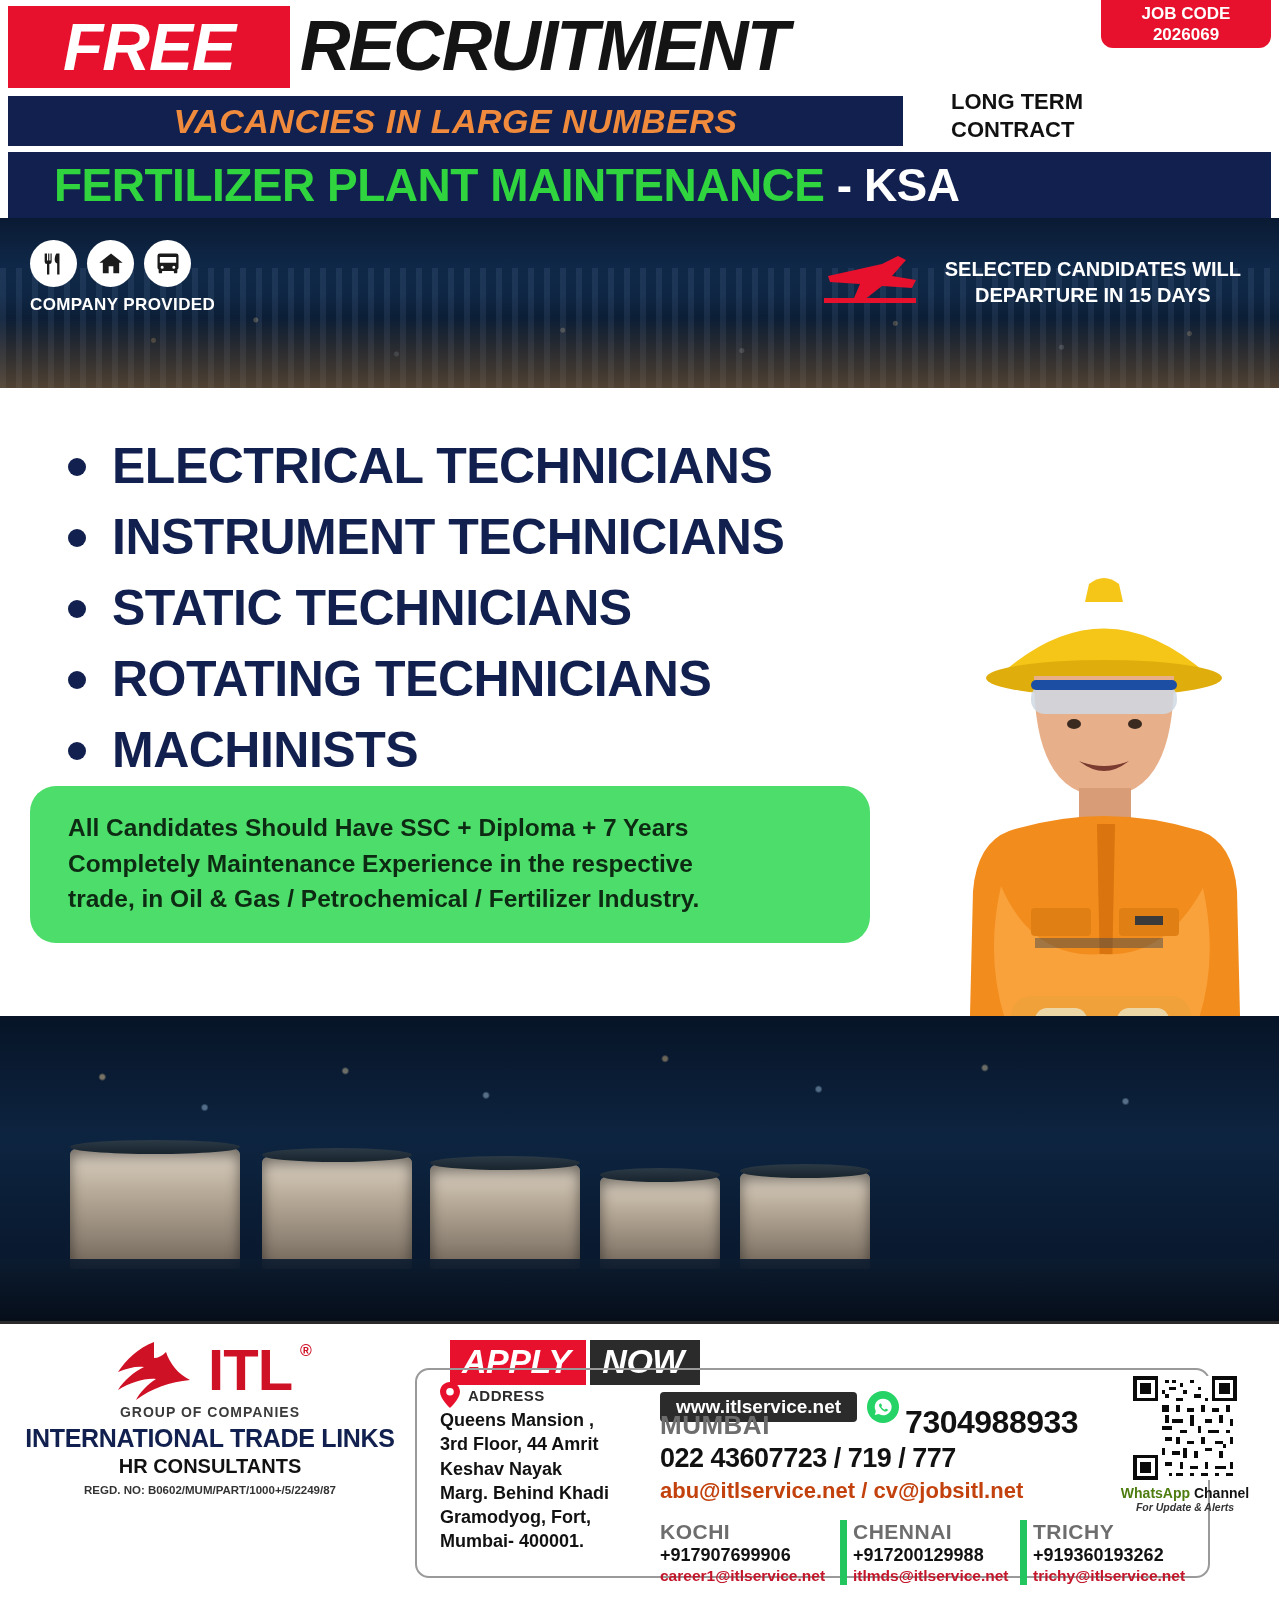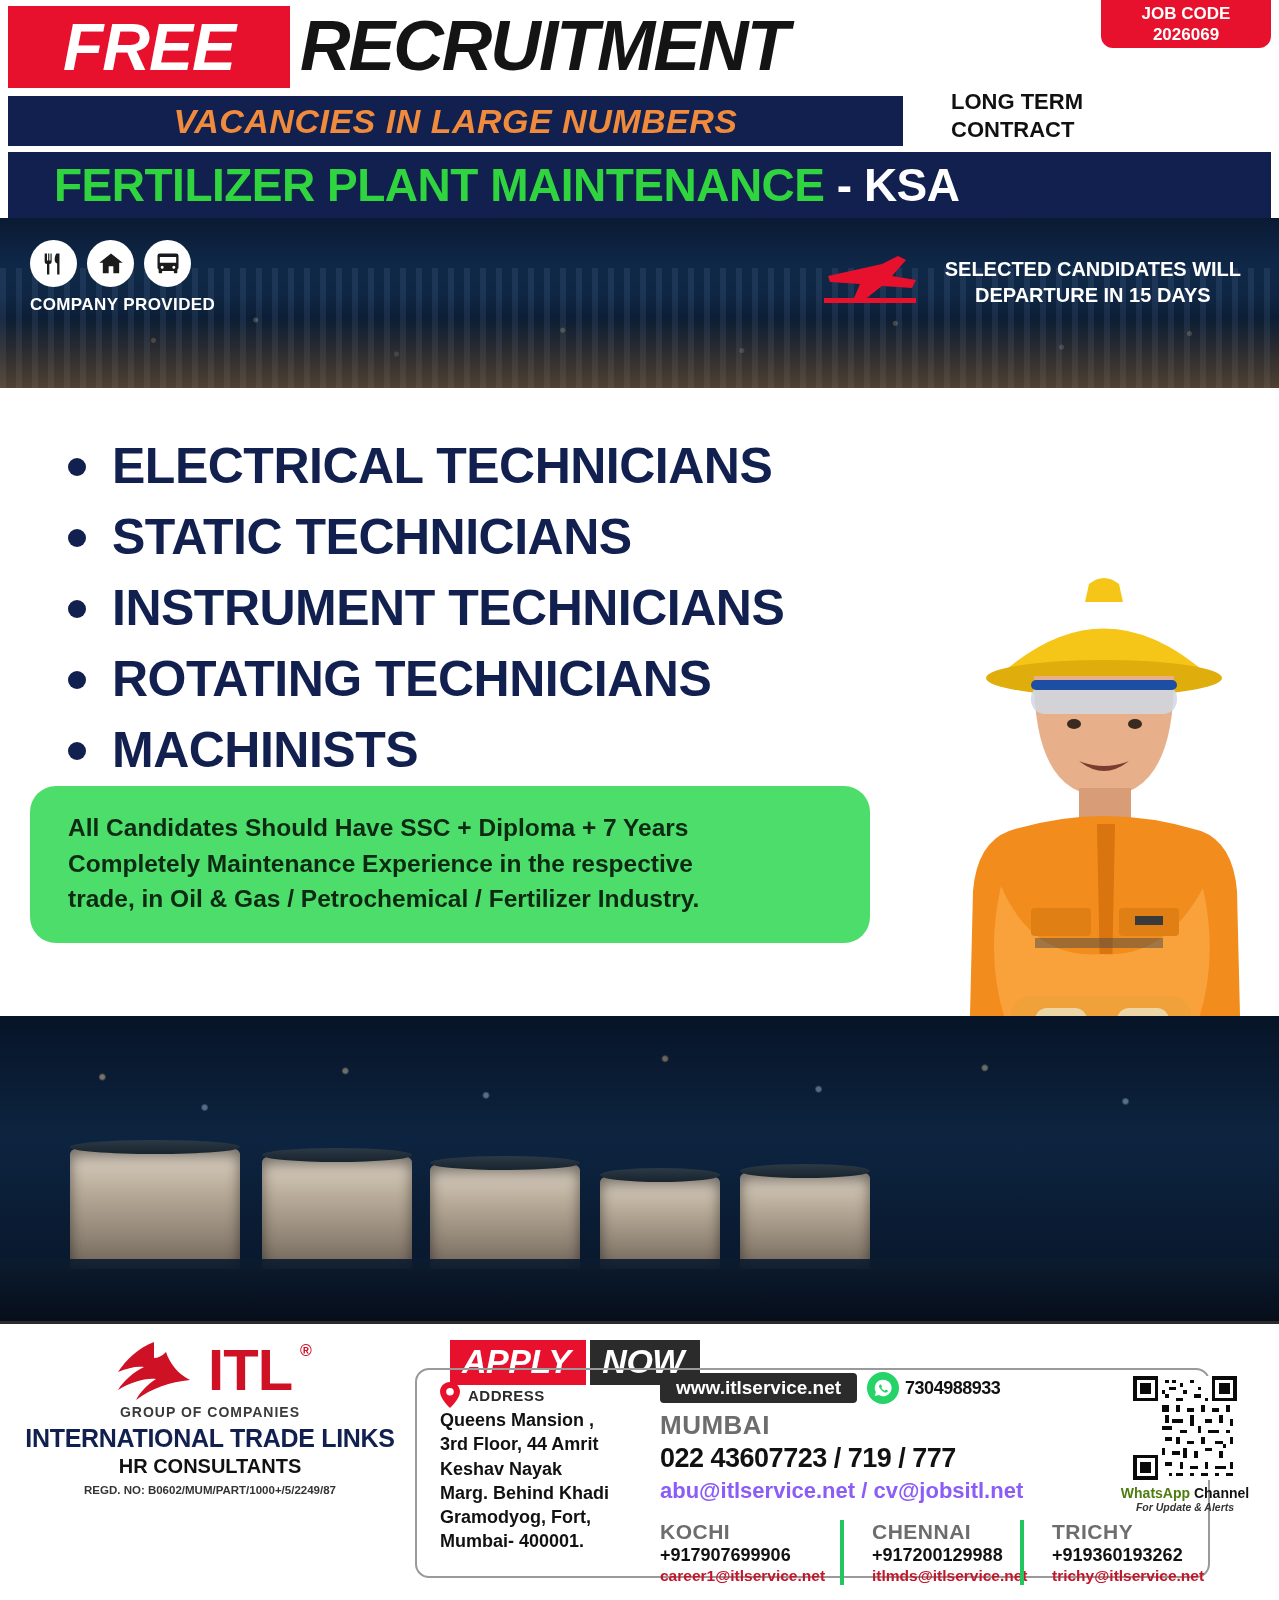--- a/index.html
+++ b/index.html
@@ -158,30 +158,30 @@
 
   .addr-block { position:absolute; left: 440px; top: 58px; width: 190px; }
   .addr-head { display:flex; align-items:center; gap:8px; }
   .addr-title { font-weight:800; font-size:15px; color:#2b2b2b; letter-spacing:0.5px; }
   .addr-text { margin-top: 0; font-size:18px; font-weight:600; color:#111; line-height:1.35; }
 
   .web-row { position:absolute; left: 660px; top: 48px; display:flex; align-items:center; gap: 10px; }
   .web-pill { background:#2b2b2b; color:#fff; font-weight:800; font-size:19px; padding: 4px 16px; border-radius: 4px; }
   .wa-pill { display:flex; align-items:center; gap: 6px; }
   .wa-circle { width:32px; height:32px; border-radius:50%; background:#25D366; display:flex; align-items:center; justify-content:center; }
-  .wa-num { font-weight:900; font-size:18px; color:#111; letter-spacing:-0.5px; }
+  .wa-num { font-weight:900; font-size:32px; color:#111; letter-spacing:-0.5px;margin-top:32px; }
 
   .mumbai-block { position:absolute; left: 660px; top: 86px; width: 400px; }
   .city-name { font-weight:800; font-size:26px; color:#6d6d6d; letter-spacing:0.5px; }
   .mum-phone { font-weight:800; font-size:27px; color:#111; margin-top:2px; letter-spacing:-0.5px; }
-  .mum-mail { font-weight:600; font-size:22px; color:#8b5cf6; margin-top:4px; }
+  .mum-mail { font-weight:600; font-size:22px; color:#c2410c; margin-top:4px; }
 
   .city-cols { position:absolute; left: 660px; top: 196px; width: 540px; display:flex; }
   .city-col { width: 180px; padding-right: 10px; }
-  .city-col + .city-col { border-left: 4px solid #22c55e; padding-left: 28px; }
+  .city-col + .city-col { border-left: 7px solid #22c55e; padding-left: 6px; }
   .city-col .cname { font-weight:800; font-size:21px; color:#6d6d6d; letter-spacing:0.5px; }
   .city-col .cphone { font-weight:700; font-size:18px; color:#111; margin-top:1px; }
   .city-col .cmail { font-weight:600; font-size:15.5px; color:#c4162a; margin-top:1px; }
 
   .qr-block { position:absolute; right: 28px; top: 52px; width: 132px; text-align:center; }
   .qr-img { width: 104px; height: 104px; margin: 0 auto; }
   .qr-cap { font-size:14px; font-weight:800; color:#111; margin-top:5px; }
   .qr-cap .green { color:#4d7c0f; }
   .qr-sub { font-size:10.5px; font-weight:700; color:#333; font-style:italic; }
 </style>
@@ -259,25 +259,25 @@
   </div>
 
   <div class="main">
     <div class="job-list">
       <div class="job-item">
         <span class="bullet"></span>
         <span class="job-label">ELECTRICAL TECHNICIANS</span>
       </div>
       <div class="job-item">
         <span class="bullet"></span>
-        <span class="job-label">STATIC TECHNICIANS</span>
+        <span class="job-label">INSTRUMENT TECHNICIANS</span>
       </div>
       <div class="job-item">
         <span class="bullet"></span>
-        <span class="job-label">INSTRUMENT TECHNICIANS</span>
+        <span class="job-label">STATIC TECHNICIANS</span>
       </div>
       <div class="job-item">
         <span class="bullet"></span>
         <span class="job-label">ROTATING TECHNICIANS</span>
       </div>
       <div class="job-item">
         <span class="bullet"></span>
         <span class="job-label">MACHINISTS</span>
       </div>
     </div>

